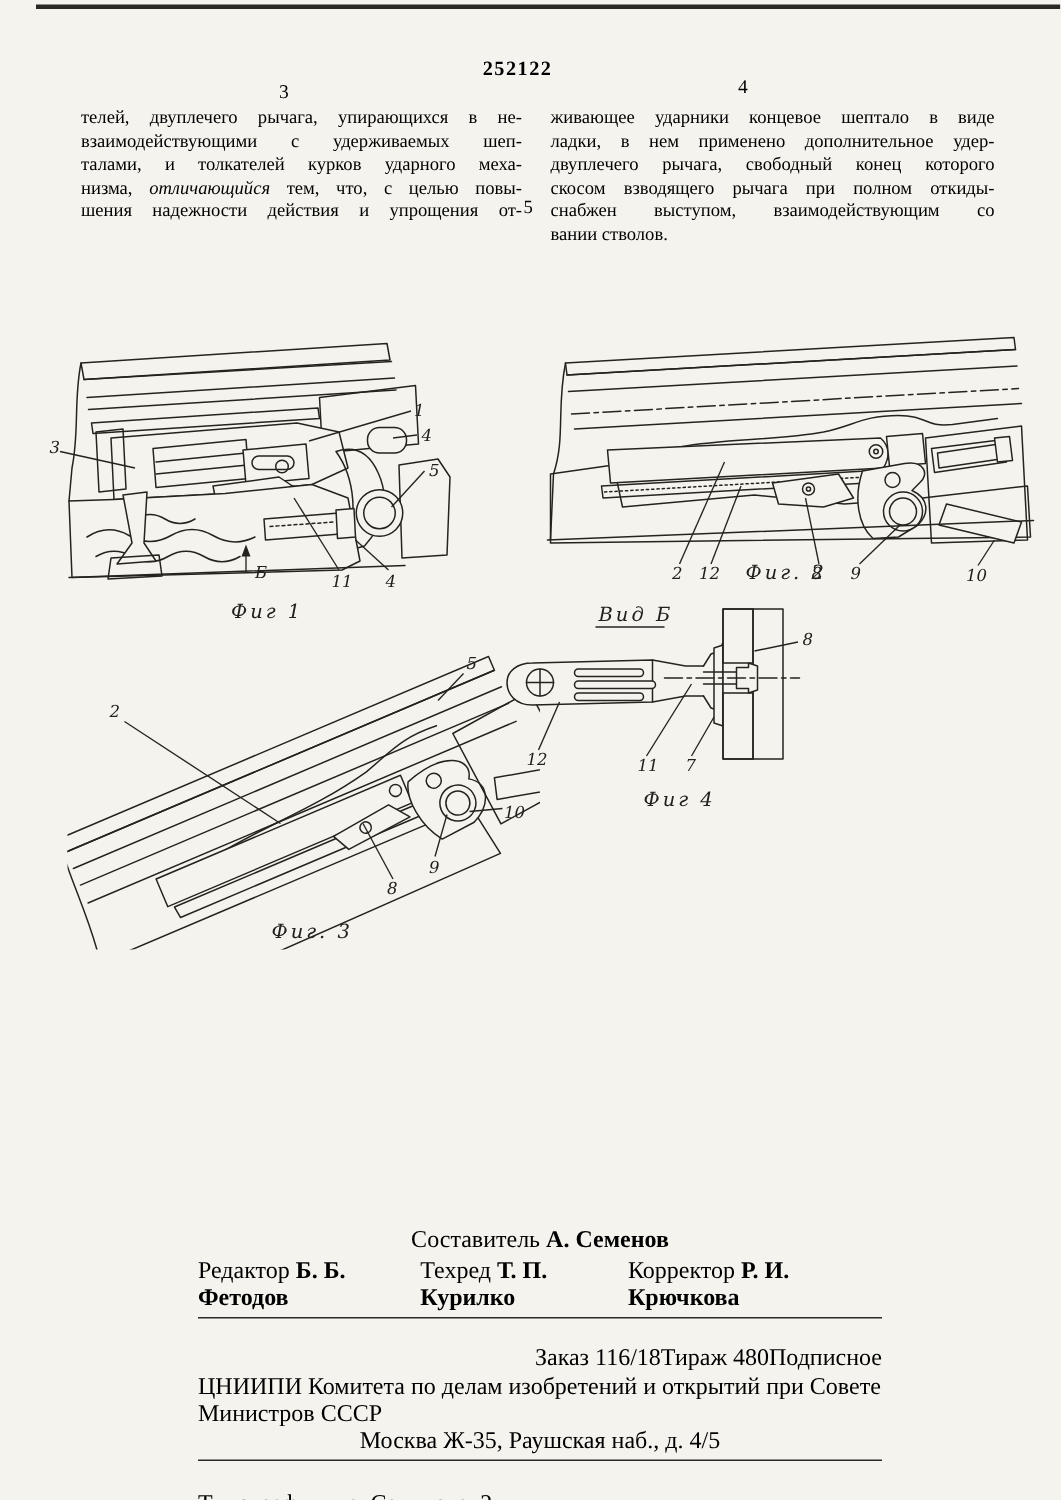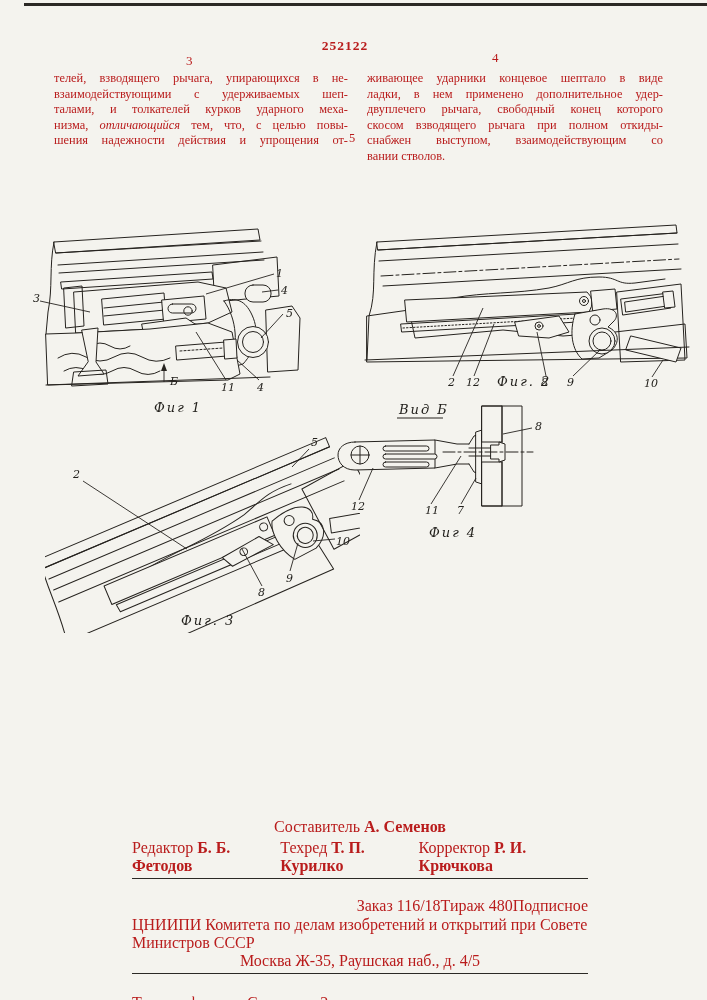--- a/index.html
+++ b/index.html
@@ -1,17 +1,17 @@
 <!DOCTYPE html>
 <html><head>
 <meta charset="utf-8">
 <style>
   html,body{margin:0;padding:0;background:#f4f3ee;}
   .page{position:relative;width:707px;height:1000px;background:#f4f3ee;
-        font-family:"Liberation Serif",serif;color:#b91c1c;overflow:hidden;}
+        font-family:"Liberation Serif",serif;color:#000000;overflow:hidden;}
   .topline{position:absolute;left:24px;top:3px;width:683px;height:3px;background:#2b2925;}
   .patent-number{position:absolute;left:0;top:38px;width:690px;text-align:center;
         font-weight:bold;font-size:13.5px;letter-spacing:1px;}
   .pagenum{position:absolute;font-size:13px;}
   .pg3{left:186px;top:53px;} .pg4{left:492px;top:50px;}
   .col{position:absolute;font-size:12.4px;line-height:15.6px;}
   .col-left{left:54px;top:71px;width:294px;}
   .col-right{left:367px;top:71px;width:296px;}
   .line{text-align:justify;text-align-last:justify;}
   .line.lastline{text-align-last:left;}
@@ -38,21 +38,21 @@
 
 <div class="page">
 
   <div class="topline"></div>
 
   <div class="patent-number">252122</div>
   <div class="pagenum pg3">3</div>
   <div class="pagenum pg4">4</div>
 
   <div class="col col-left">
-    <div class="line">телей, взводящего рычага, упирающихся в не-</div>
+    <div class="line">телей, двуплечего рычага, упирающихся в не-</div>
     <div class="line">взаимодействующими с удерживаемых шеп-</div>
     <div class="line">талами, и толкателей курков ударного меха-</div>
     <div class="line"><span>низма, </span><span class="it">отличающийся</span><span> тем, что, с целью повы-</span></div>
     <div class="line">шения надежности действия и упрощения от-</div>
   </div>
 
   <div class="gutter-num">5</div>
 
   <div class="col col-right">
     <div class="line">живающее ударники концевое шептало в виде</div>

